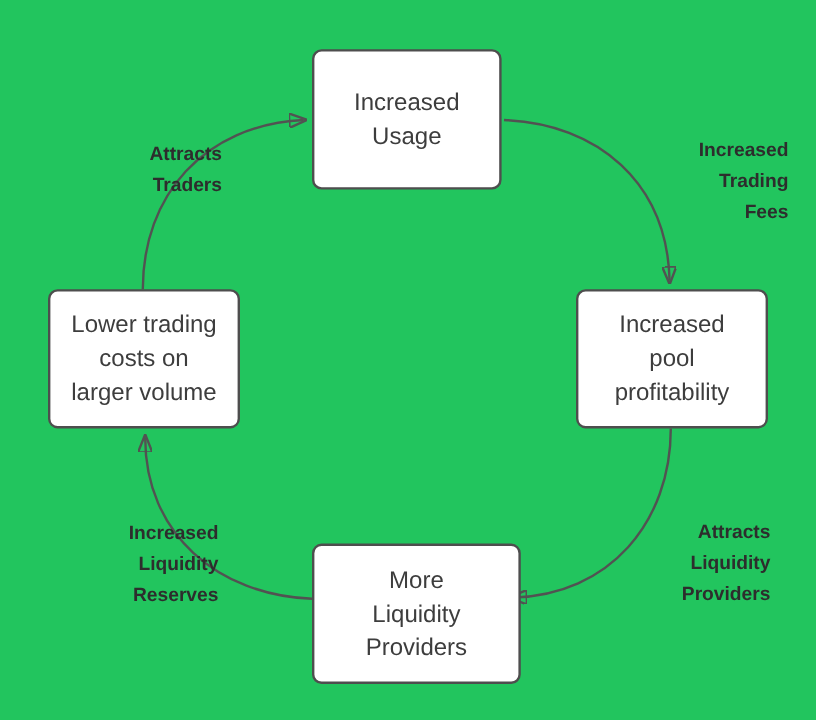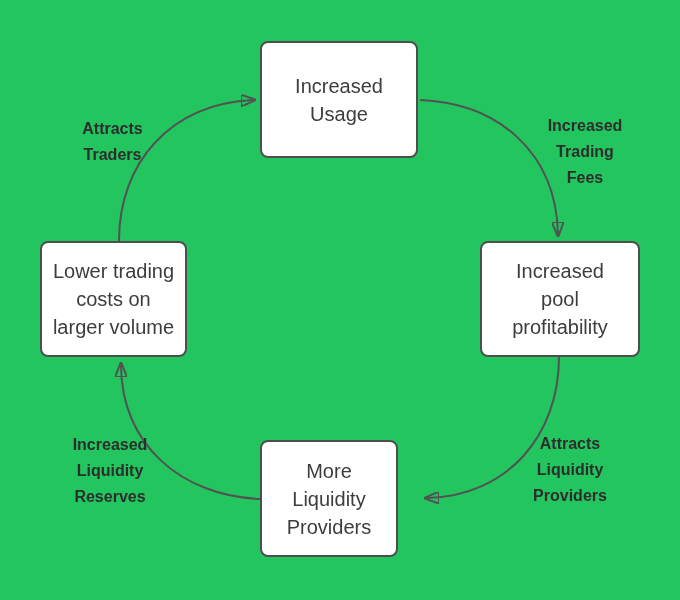--- a/index.html
+++ b/index.html
@@ -42,26 +42,26 @@
   .node span {
     display: block;
     white-space: pre-line;
     text-align: center;
     font-size: 20px;
     line-height: 28px;
     color: #3d3d3d;
   }
   .node-top    { left: 260px; top: 41px;  width: 158px; height: 117px; }
   .node-right  { left: 480px; top: 241px; width: 160px; height: 116px; }
-  .node-bottom { left: 260px; top: 440px; width: 138px; height: 117px; }
-  .node-left   { left: 40px;  top: 241px; width: 147px; height: 116px; }
+  .node-bottom { left: 260px; top: 453px; width: 174px; height: 117px; }
+  .node-left   { left: 40px;  top: 241px; width: 160px; height: 116px; }
   .edge-label {
     position: absolute;
     white-space: pre-line;
-    text-align: center;
+    text-align: right;
     font-size: 16px;
     font-weight: bold;
     line-height: 26px;
     color: #2d2d2d;
   }
   .label-attracts-traders    { left: 40px;  top: 116px; width: 145px; }
   .label-trading-fees        { left: 513px; top: 113px; width: 144px; }
   .label-attracts-providers  { left: 498px; top: 431px; width: 144px; }
   .label-liquidity-reserves  { left: 38px;  top: 432px; width: 144px; }
 </style>

